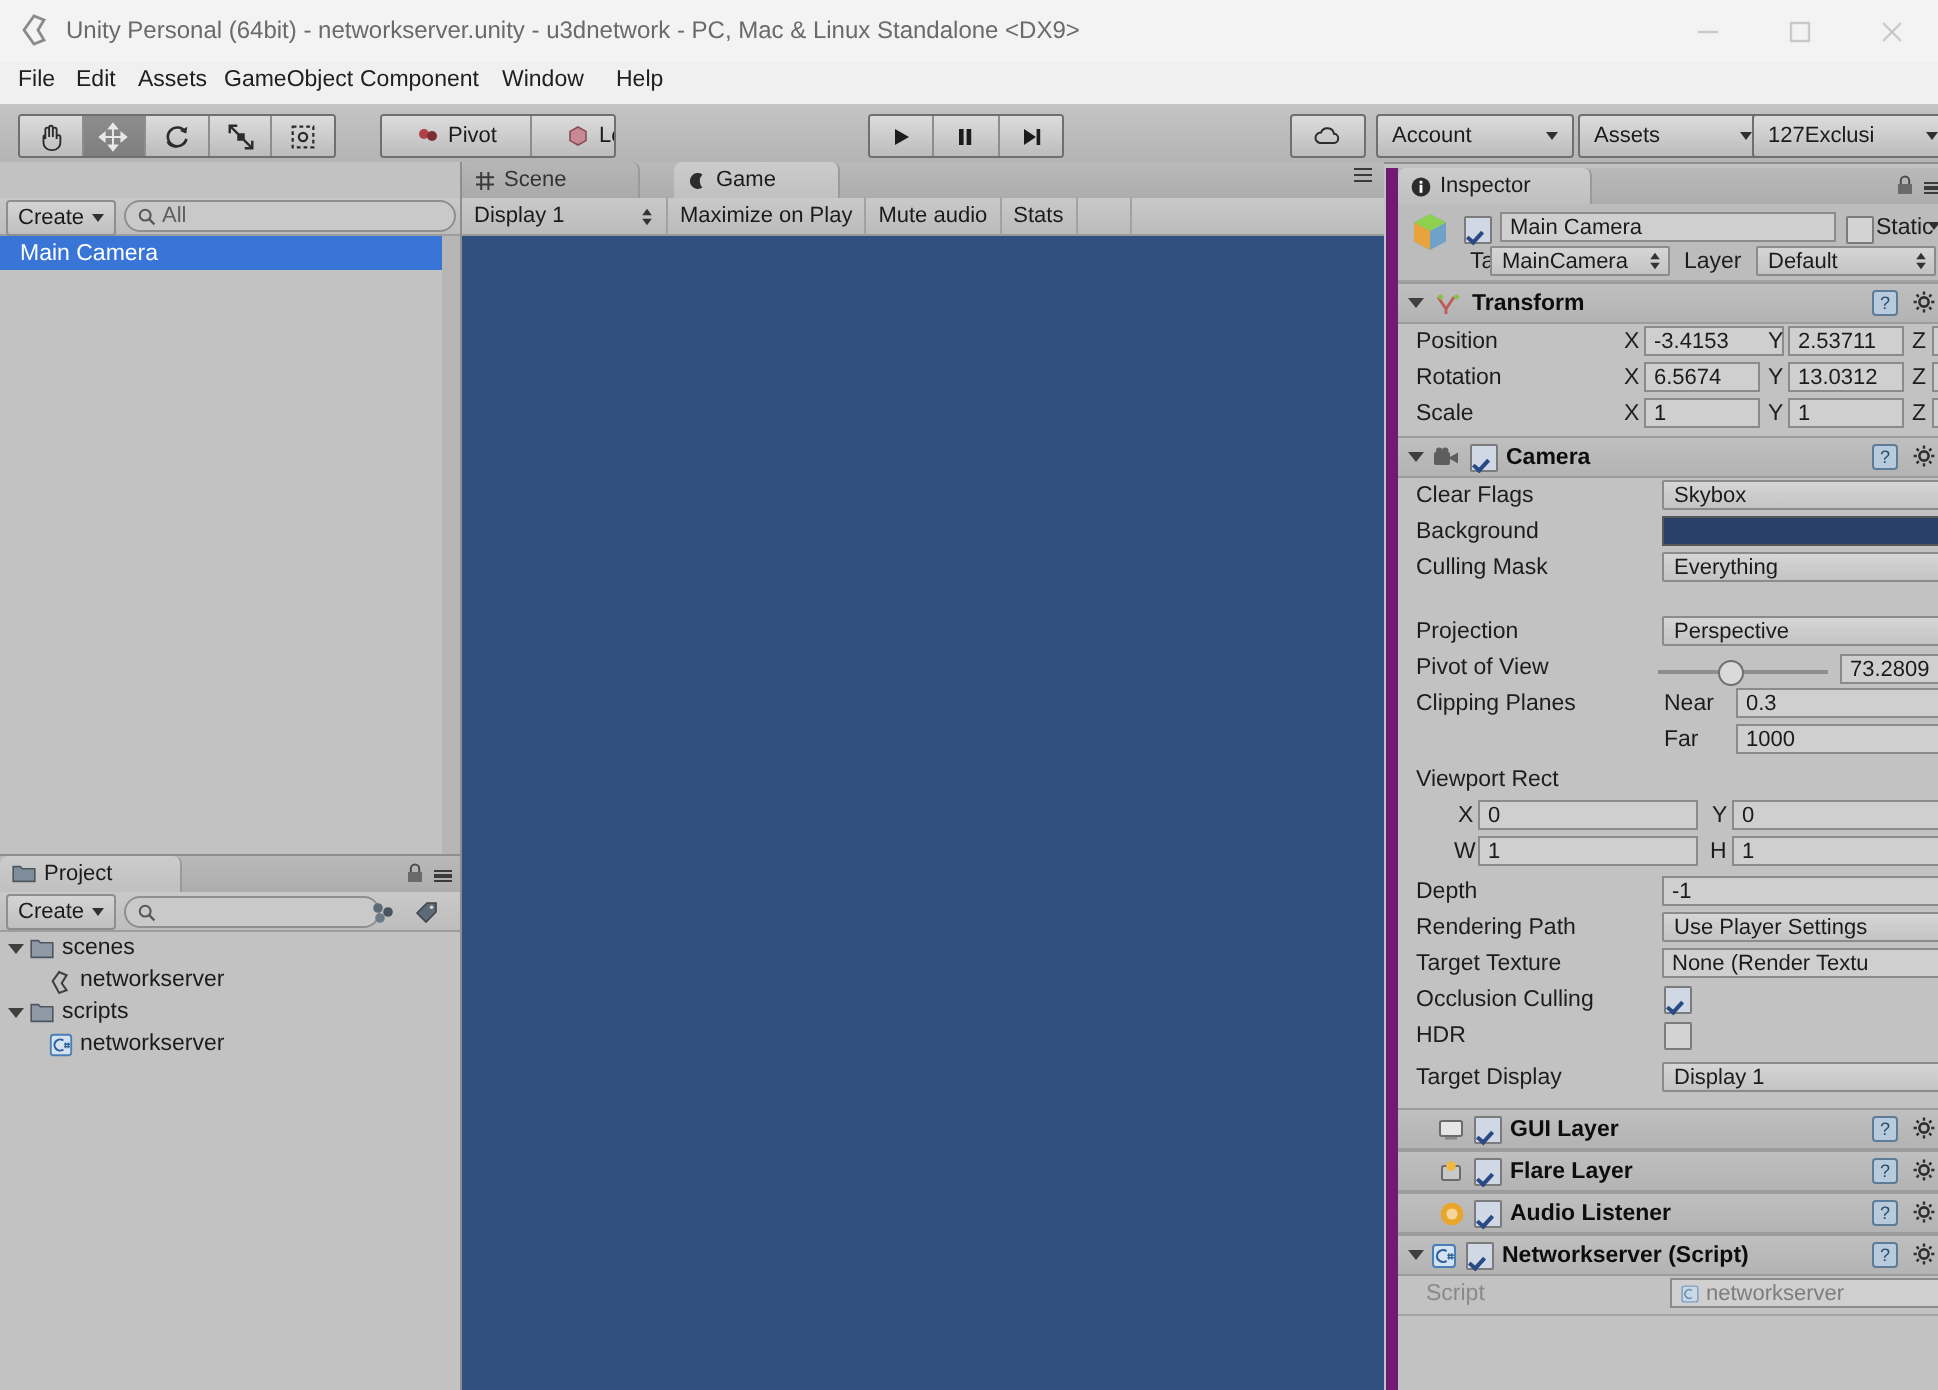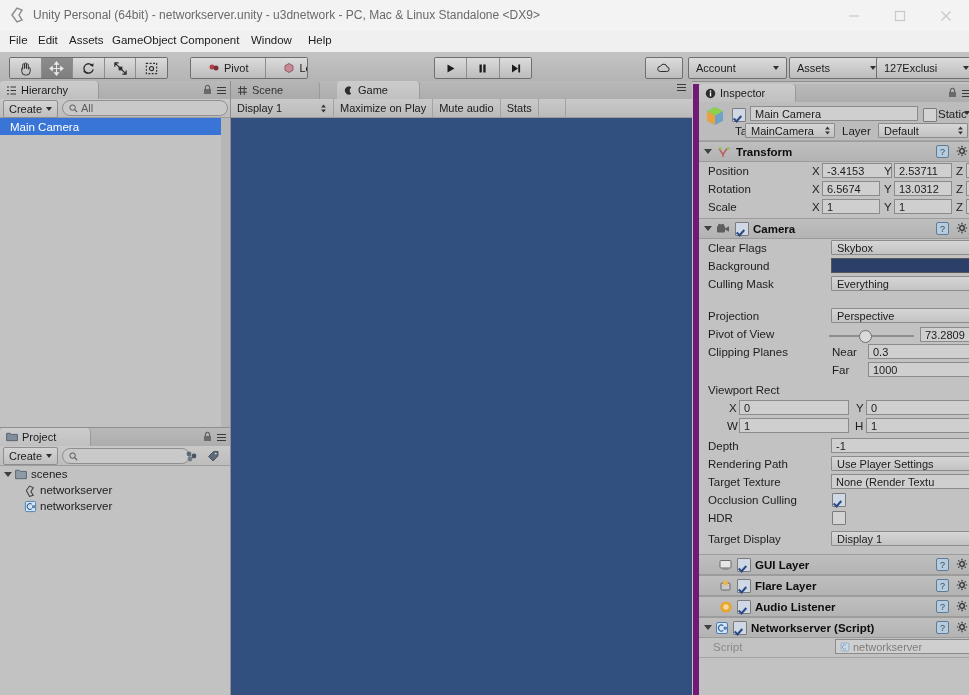--- a/index.html
+++ b/index.html
@@ -445,87 +445,66 @@
       <span class="caret-dn"></span>
     </div>
 
     <div class="tb-simple tb-layout">
       <span>127Exclusi</span>
       <span class="caret-dn"></span>
     </div>
   </div>
 
   <div class="hierarchy">
+
+    <div class="panel-toolbar" style="top:18px">
+      <div class="h-create">
+        <span>Create</span>
+        <span class="caret-dn"></span>
+      </div>
+      <div class="search-pill" style="left:62px; top:1px; width:152px;">
+        <svg width="9" height="9" viewBox="0 0 9 9" style="margin-right:3px">
+            <circle cx="3.6" cy="3.6" r="2.7" fill="none" stroke="#555" stroke-width="1"></circle>
+            <line x1="5.7" y1="5.7" x2="8.2" y2="8.2" stroke="#555" stroke-width="1.1"></line>
+          </svg>
+        <span>All</span>
+      </div>
+    </div>
+
+    <div class="h-list">
+      <div class="h-row selected">
+        <span>Main Camera</span>
+      </div>
+      <div class="v-scroll"></div>
+    </div>
+  </div>
+
+  <div class="project">
     <div class="panel-tabbar">
-      <div class="tab" style="left:0;width:82px">
-        <svg width="11" height="11" viewBox="0 0 11 11">
-            <path d="M1 2h2M1 5.5h2M1 9h2M4.5 2h5.5M4.5 5.5h5.5M4.5 9h5.5" stroke="#333" stroke-width="1"></path>
-          </svg>
-        <span>Hierarchy</span>
+      <div class="tab" style="left:0;width:74px">
+        <svg width="12" height="10" viewBox="0 0 12 10">
+            <path d="M.6 1.3h3.6l1 1.1h6.2v6.3H.6z" fill="#7f8c99" stroke="#4d565f" stroke-width=".8"></path>
+          </svg>
+        <span>Project</span>
       </div>
       <div class="tab-lock">
         <span>
           <svg width="9" height="11" viewBox="0 0 9 11">
               <path d="M2.4 5V3.4a2.1 2.1 0 0 1 4.2 0V5" fill="none" stroke="#4a4a4a" stroke-width="1"></path>
               <rect x="1" y="5" width="7" height="5" fill="#6a6a6a"></rect>
             </svg>
         </span>
         <span class="hamburger">
             <i></i>
             <i></i>
             <i></i>
           </span>
       </div>
     </div>
 
-    <div class="panel-toolbar" style="top:18px">
-      <div class="h-create">
-        <span>Create</span>
-        <span class="caret-dn"></span>
-      </div>
-      <div class="search-pill" style="left:62px; top:1px; width:152px;">
-        <svg width="9" height="9" viewBox="0 0 9 9" style="margin-right:3px">
-            <circle cx="3.6" cy="3.6" r="2.7" fill="none" stroke="#555" stroke-width="1"></circle>
-            <line x1="5.7" y1="5.7" x2="8.2" y2="8.2" stroke="#555" stroke-width="1.1"></line>
-          </svg>
-        <span>All</span>
-      </div>
-    </div>
-
-    <div class="h-list">
-      <div class="h-row selected">
-        <span>Main Camera</span>
-      </div>
-      <div class="v-scroll"></div>
-    </div>
-  </div>
-
-  <div class="project">
-    <div class="panel-tabbar">
-      <div class="tab" style="left:0;width:74px">
-        <svg width="12" height="10" viewBox="0 0 12 10">
-            <path d="M.6 1.3h3.6l1 1.1h6.2v6.3H.6z" fill="#7f8c99" stroke="#4d565f" stroke-width=".8"></path>
-          </svg>
-        <span>Project</span>
-      </div>
-      <div class="tab-lock">
-        <span>
-          <svg width="9" height="11" viewBox="0 0 9 11">
-              <path d="M2.4 5V3.4a2.1 2.1 0 0 1 4.2 0V5" fill="none" stroke="#4a4a4a" stroke-width="1"></path>
-              <rect x="1" y="5" width="7" height="5" fill="#6a6a6a"></rect>
-            </svg>
-        </span>
-        <span class="hamburger">
-            <i></i>
-            <i></i>
-            <i></i>
-          </span>
-      </div>
-    </div>
-
     <div class="panel-toolbar" style="top:18px; height:19px;">
       <div class="h-create">
         <span>Create</span>
         <span class="caret-dn"></span>
       </div>
       <div class="search-pill" style="left:62px; top:2px; width:114px;">
         <svg width="9" height="9" viewBox="0 0 9 9">
             <circle cx="3.6" cy="3.6" r="2.7" fill="none" stroke="#555" stroke-width="1"></circle>
             <line x1="5.7" y1="5.7" x2="8.2" y2="8.2" stroke="#555" stroke-width="1.1"></line>
           </svg>
@@ -552,20 +531,27 @@
         <svg width="13" height="11" viewBox="0 0 13 11">
             <path d="M.6 1.3h3.6l1 1.1h6.2v7.3H.6z" fill="#8e9aa6" stroke="#4d565f" stroke-width=".8"></path>
           </svg>
         <span>scenes</span>
       </div>
       <div class="p-row" style="padding-left:24px">
         <svg width="13" height="13" viewBox="0 0 14 14">
             <path d="M2.5 7L6 2.2l4 1.7-2.6 4.3L10 12l-4 1.4z" fill="none" stroke="#3e3e3e" stroke-width="1.1"></path>
           </svg>
         <span>networkserver</span>
+      </div>
+      <div class="p-row" style="padding-left:4px">
+        <span class="tri open"></span>
+        <svg width="13" height="11" viewBox="0 0 13 11">
+            <path d="M.6 1.3h3.6l1 1.1h6.2v7.3H.6z" fill="#8e9aa6" stroke="#4d565f" stroke-width=".8"></path>
+          </svg>
+        <span>scripts</span>
       </div>
       <div class="p-row" style="padding-left:24px">
         <svg width="13" height="13" viewBox="0 0 14 14">
             <rect x="1.5" y="1.5" width="11" height="11" rx="1.5" fill="#d4e3f2" stroke="#4a7fb5" stroke-width="1"></rect>
             <path d="M8.3 4.6a3 3 0 1 0 0 4.8" fill="none" stroke="#2f6096" stroke-width="1.1"></path>
             <path d="M9.4 5.6v3.2M10.9 5.6v3.2M8.7 6.6h3.2M8.7 7.9h3.2" stroke="#2f6096" stroke-width=".7"></path>
           </svg>
         <span>networkserver</span>
       </div>
     </div>

